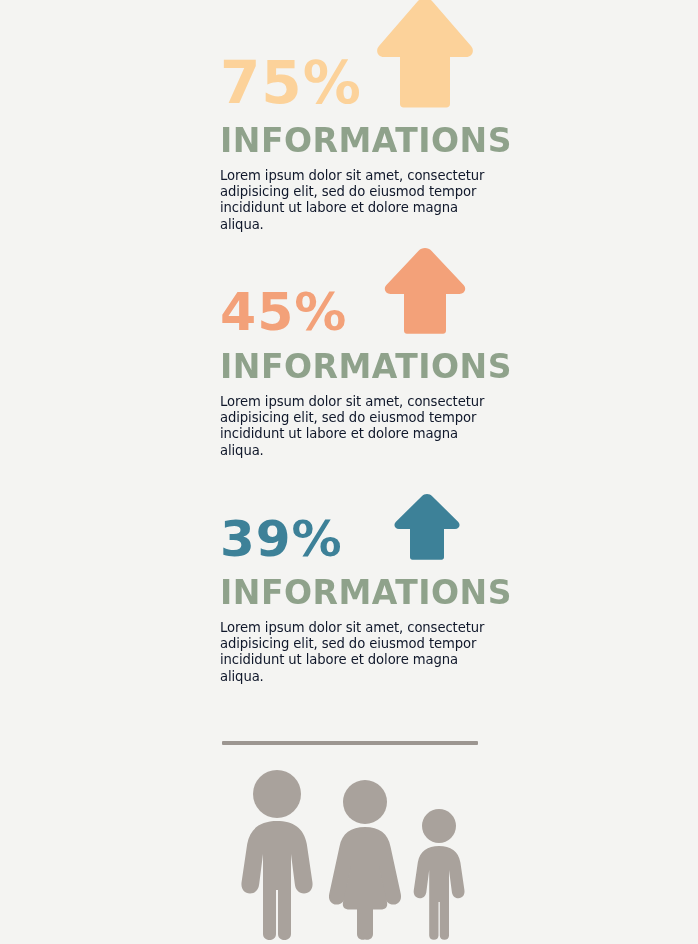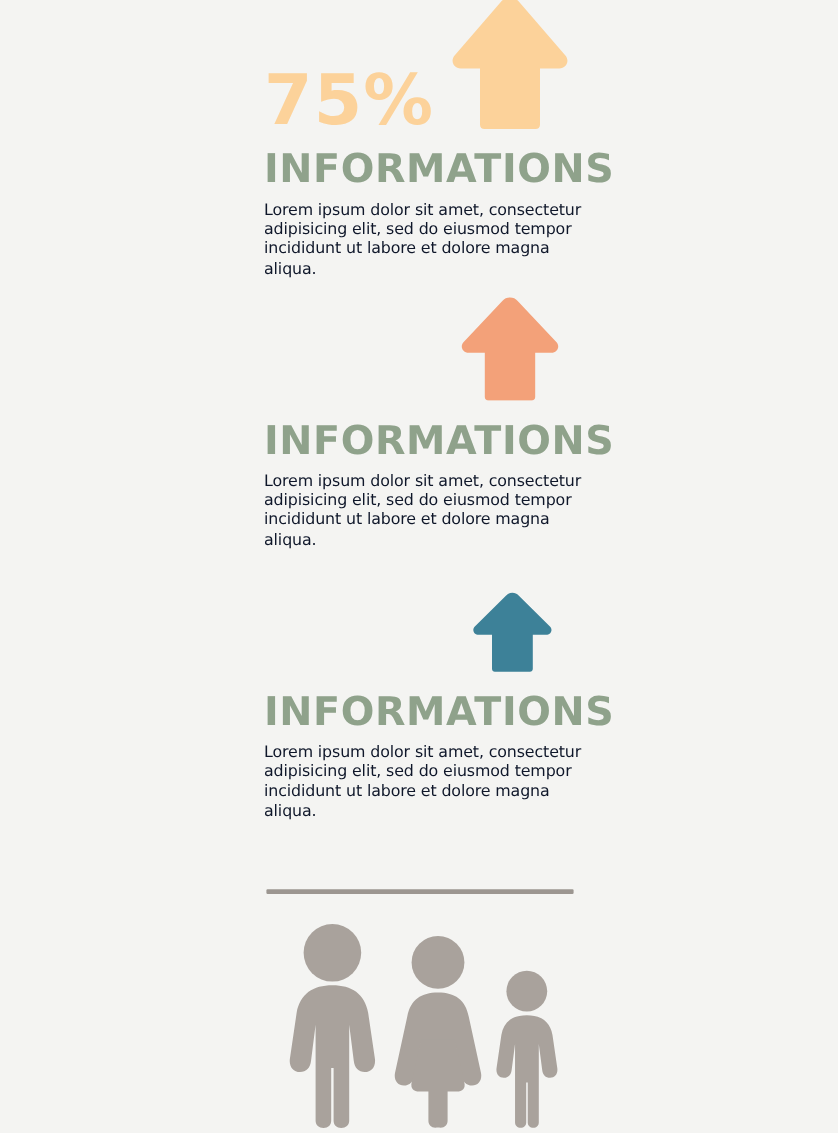--- a/index.html
+++ b/index.html
@@ -140,20 +140,21 @@
                    C44.5 3.2 47 2 50 2 Z" style="fill: rgb(252, 210, 154);"></path>
         </svg>
       </div>
     </div>
     <div class="heading" style="color: rgb(143, 162, 139);">INFORMATIONS</div>
     <div class="body-text">Lorem ipsum dolor sit amet, consectetur adipisicing elit, sed do eiusmod tempor incididunt ut labore et dolore magna aliqua.</div>
   </div>
 
   <div class="stat-block" id="block-1">
     <div class="stat-row">
+      <div class="percent" style="color: rgb(243, 161, 121);">45%</div>
       <div class="arrow-wrap">
         <svg width="84" height="88" viewBox="0 0 84 88" xmlns="http://www.w3.org/2000/svg">
           <path d="M42 2
                    C44.6 2 46.7 3 48.4 4.8
                    L80.6 39
                    C84 42.6 81.6 48 76.4 48
                    L63 48
                    L63 84.8
                    C63 86.6 61.7 87.8 60 87.8
                    L24 87.8
@@ -165,20 +166,21 @@
                    C37.3 3 39.4 2 42 2 Z" style="fill: rgb(243, 161, 121);"></path>
         </svg>
       </div>
     </div>
     <div class="heading" style="color: rgb(143, 162, 139);">INFORMATIONS</div>
     <div class="body-text">Lorem ipsum dolor sit amet, consectetur adipisicing elit, sed do eiusmod tempor incididunt ut labore et dolore magna aliqua.</div>
   </div>
 
   <div class="stat-block" id="block-2">
     <div class="stat-row">
+      <div class="percent" style="color: rgb(61, 129, 152);">39%</div>
       <div class="arrow-wrap">
         <svg width="68" height="68" viewBox="0 0 68 68" xmlns="http://www.w3.org/2000/svg">
           <path d="M34 2
                    C36.1 2 37.8 2.8 39.2 4.2
                    L65.3 30
                    C68 32.8 66.1 37 62 37
                    L51 37
                    L51 65.3
                    C51 66.8 50 67.8 48.6 67.8
                    L19.4 67.8

